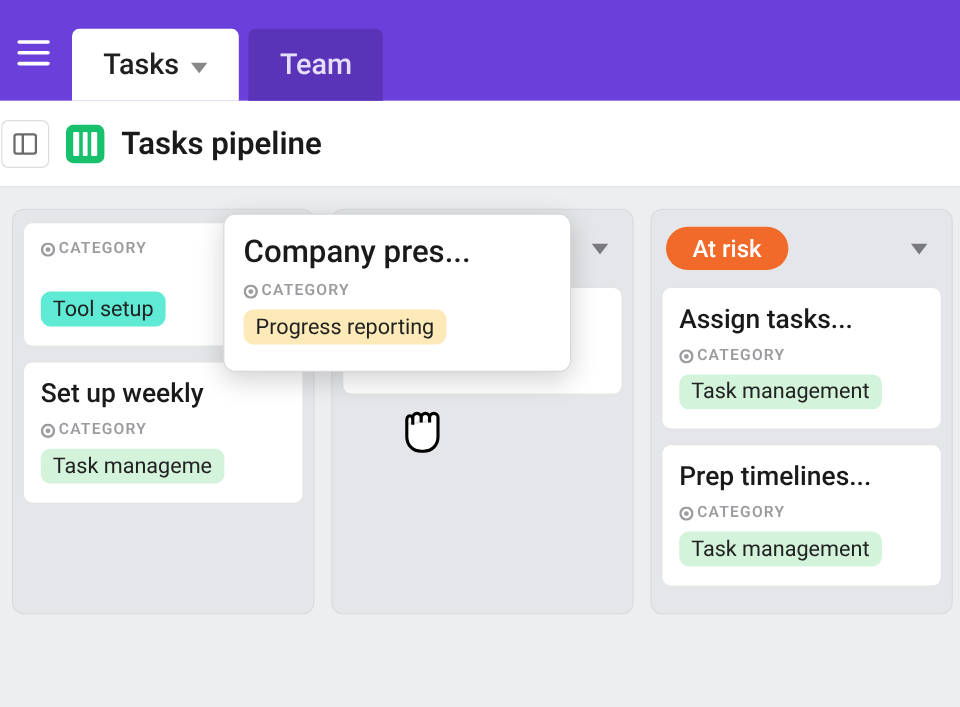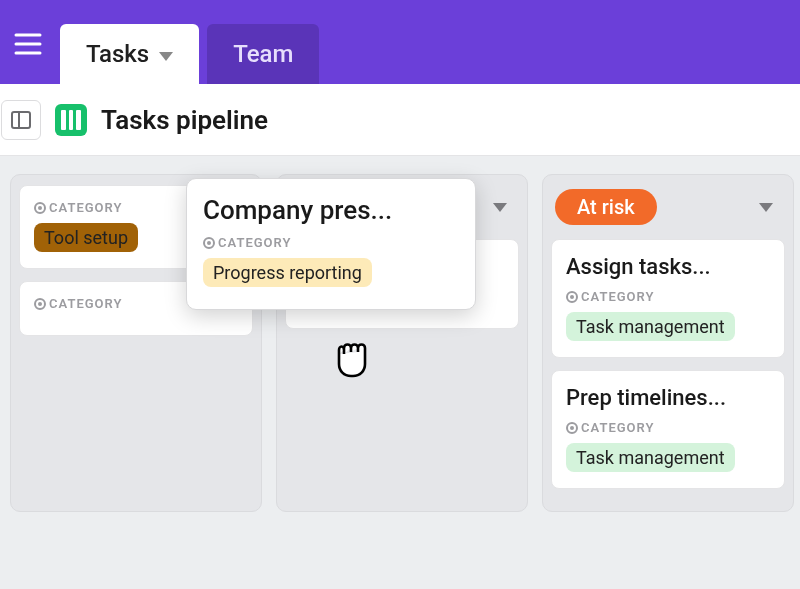--- a/index.html
+++ b/index.html
@@ -52,21 +52,21 @@
     .card {
       background:#fff; border:1px solid #e4e4e6; border-radius:8px; padding:14px 14px 16px;
       margin-bottom:12px; cursor:grab;
     }
     .card-title { font-size:22px; font-weight:500; color:#1a1a1a; margin-bottom:10px; white-space:nowrap; overflow:hidden; text-overflow:ellipsis;}
     .cat-label { display:flex; align-items:center; gap:3px; font-size:13px; letter-spacing:1px; color:#9c9ca0; font-weight:600; margin-bottom:8px;}
     .cat-label svg { fill:#9c9ca0; }
     .tag {
       display:inline-block; padding:4px 10px; border-radius:8px; font-size:18px; color:#222;
     }
-    .tag-pink{ background:#a16207; }
+    .tag-pink{ background:#5eead4;margin-top:20px; }
     .tag-lightgreen{ background:#d4f3db; }
     .tag-yellow{ background:#fdeab8; }
     .drag-card {
       position:absolute; left:186px; top:178px; width:290px; background:#fff;
       border:1px solid #d8d8da; border-radius:10px; padding:16px 16px 22px;
       box-shadow: 0 6px 22px rgba(0,0,0,0.18); cursor:grabbing;
     }
     .drag-card .card-title{ font-size:26px; }
     .cursor-grab {
       position:absolute; left:326px; top:330px; z-index:10; pointer-events:none;
@@ -113,27 +113,27 @@
 
 <div class="board" id="board-root">
     <div class="column">
       <div class="card"><div class="cat-label">
           <svg width="12" height="12" viewBox="0 0 12 12">
             <circle cx="6" cy="6" r="5" fill="none" stroke="#9c9ca0" stroke-width="2"></circle>
             <circle cx="6" cy="6" r="2" fill="#9c9ca0"></circle>
           </svg>
           <span>CATEGORY</span>
         </div><span class="tag tag-pink">Tool setup</span></div>
-      <div class="card"><div class="cat-label">
+      <div class="card"><div class="card-title">Set up weekly</div><div class="cat-label">
           <svg width="12" height="12" viewBox="0 0 12 12">
             <circle cx="6" cy="6" r="5" fill="none" stroke="#9c9ca0" stroke-width="2"></circle>
             <circle cx="6" cy="6" r="2" fill="#9c9ca0"></circle>
           </svg>
           <span>CATEGORY</span>
-        </div></div>
+        </div><span class="tag tag-lightgreen">Task manageme</span></div>
     </div>
     <div class="column">
       <div class="col-header">
         <div class="status-pill pill-green">Complete</div>
         <div class="col-menu"><svg width="14" height="10" viewBox="0 0 14 10" fill="#7a7a7e">
             <polygon points="0,0 14,0 7,9"></polygon>
           </svg></div>
       </div>
       <div class="card">
         <div class="card-title">Find new task...</div>

